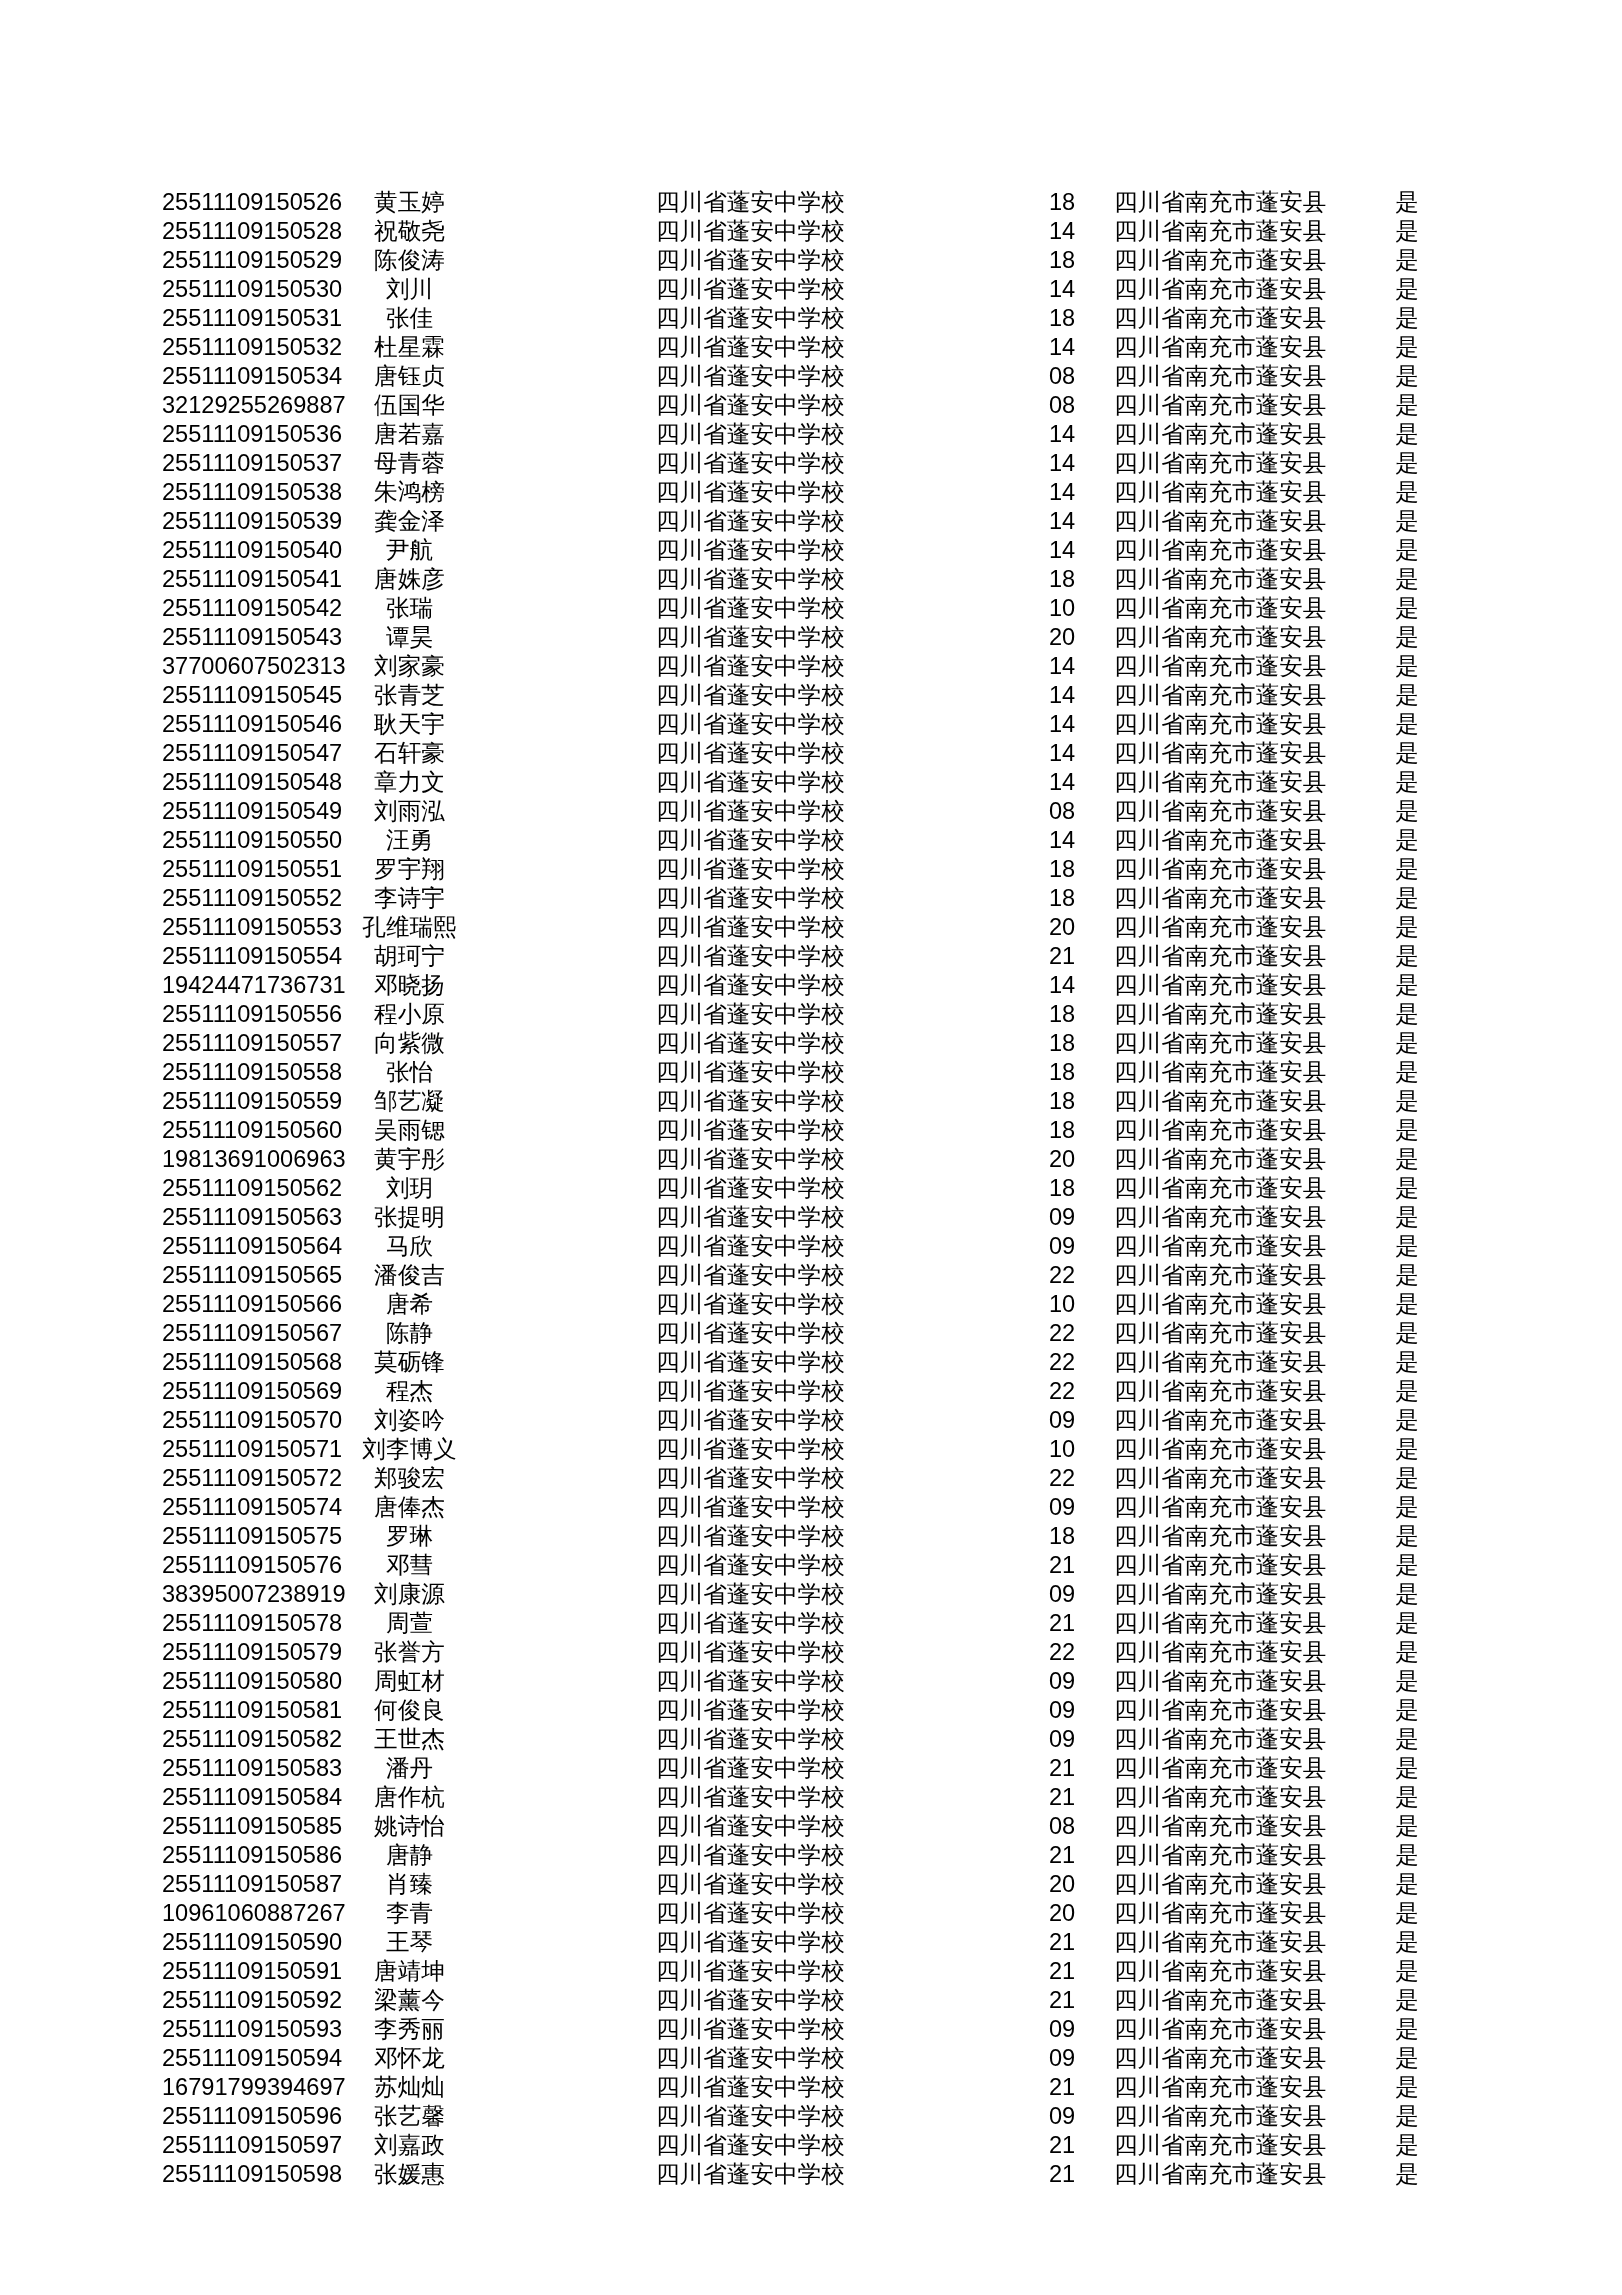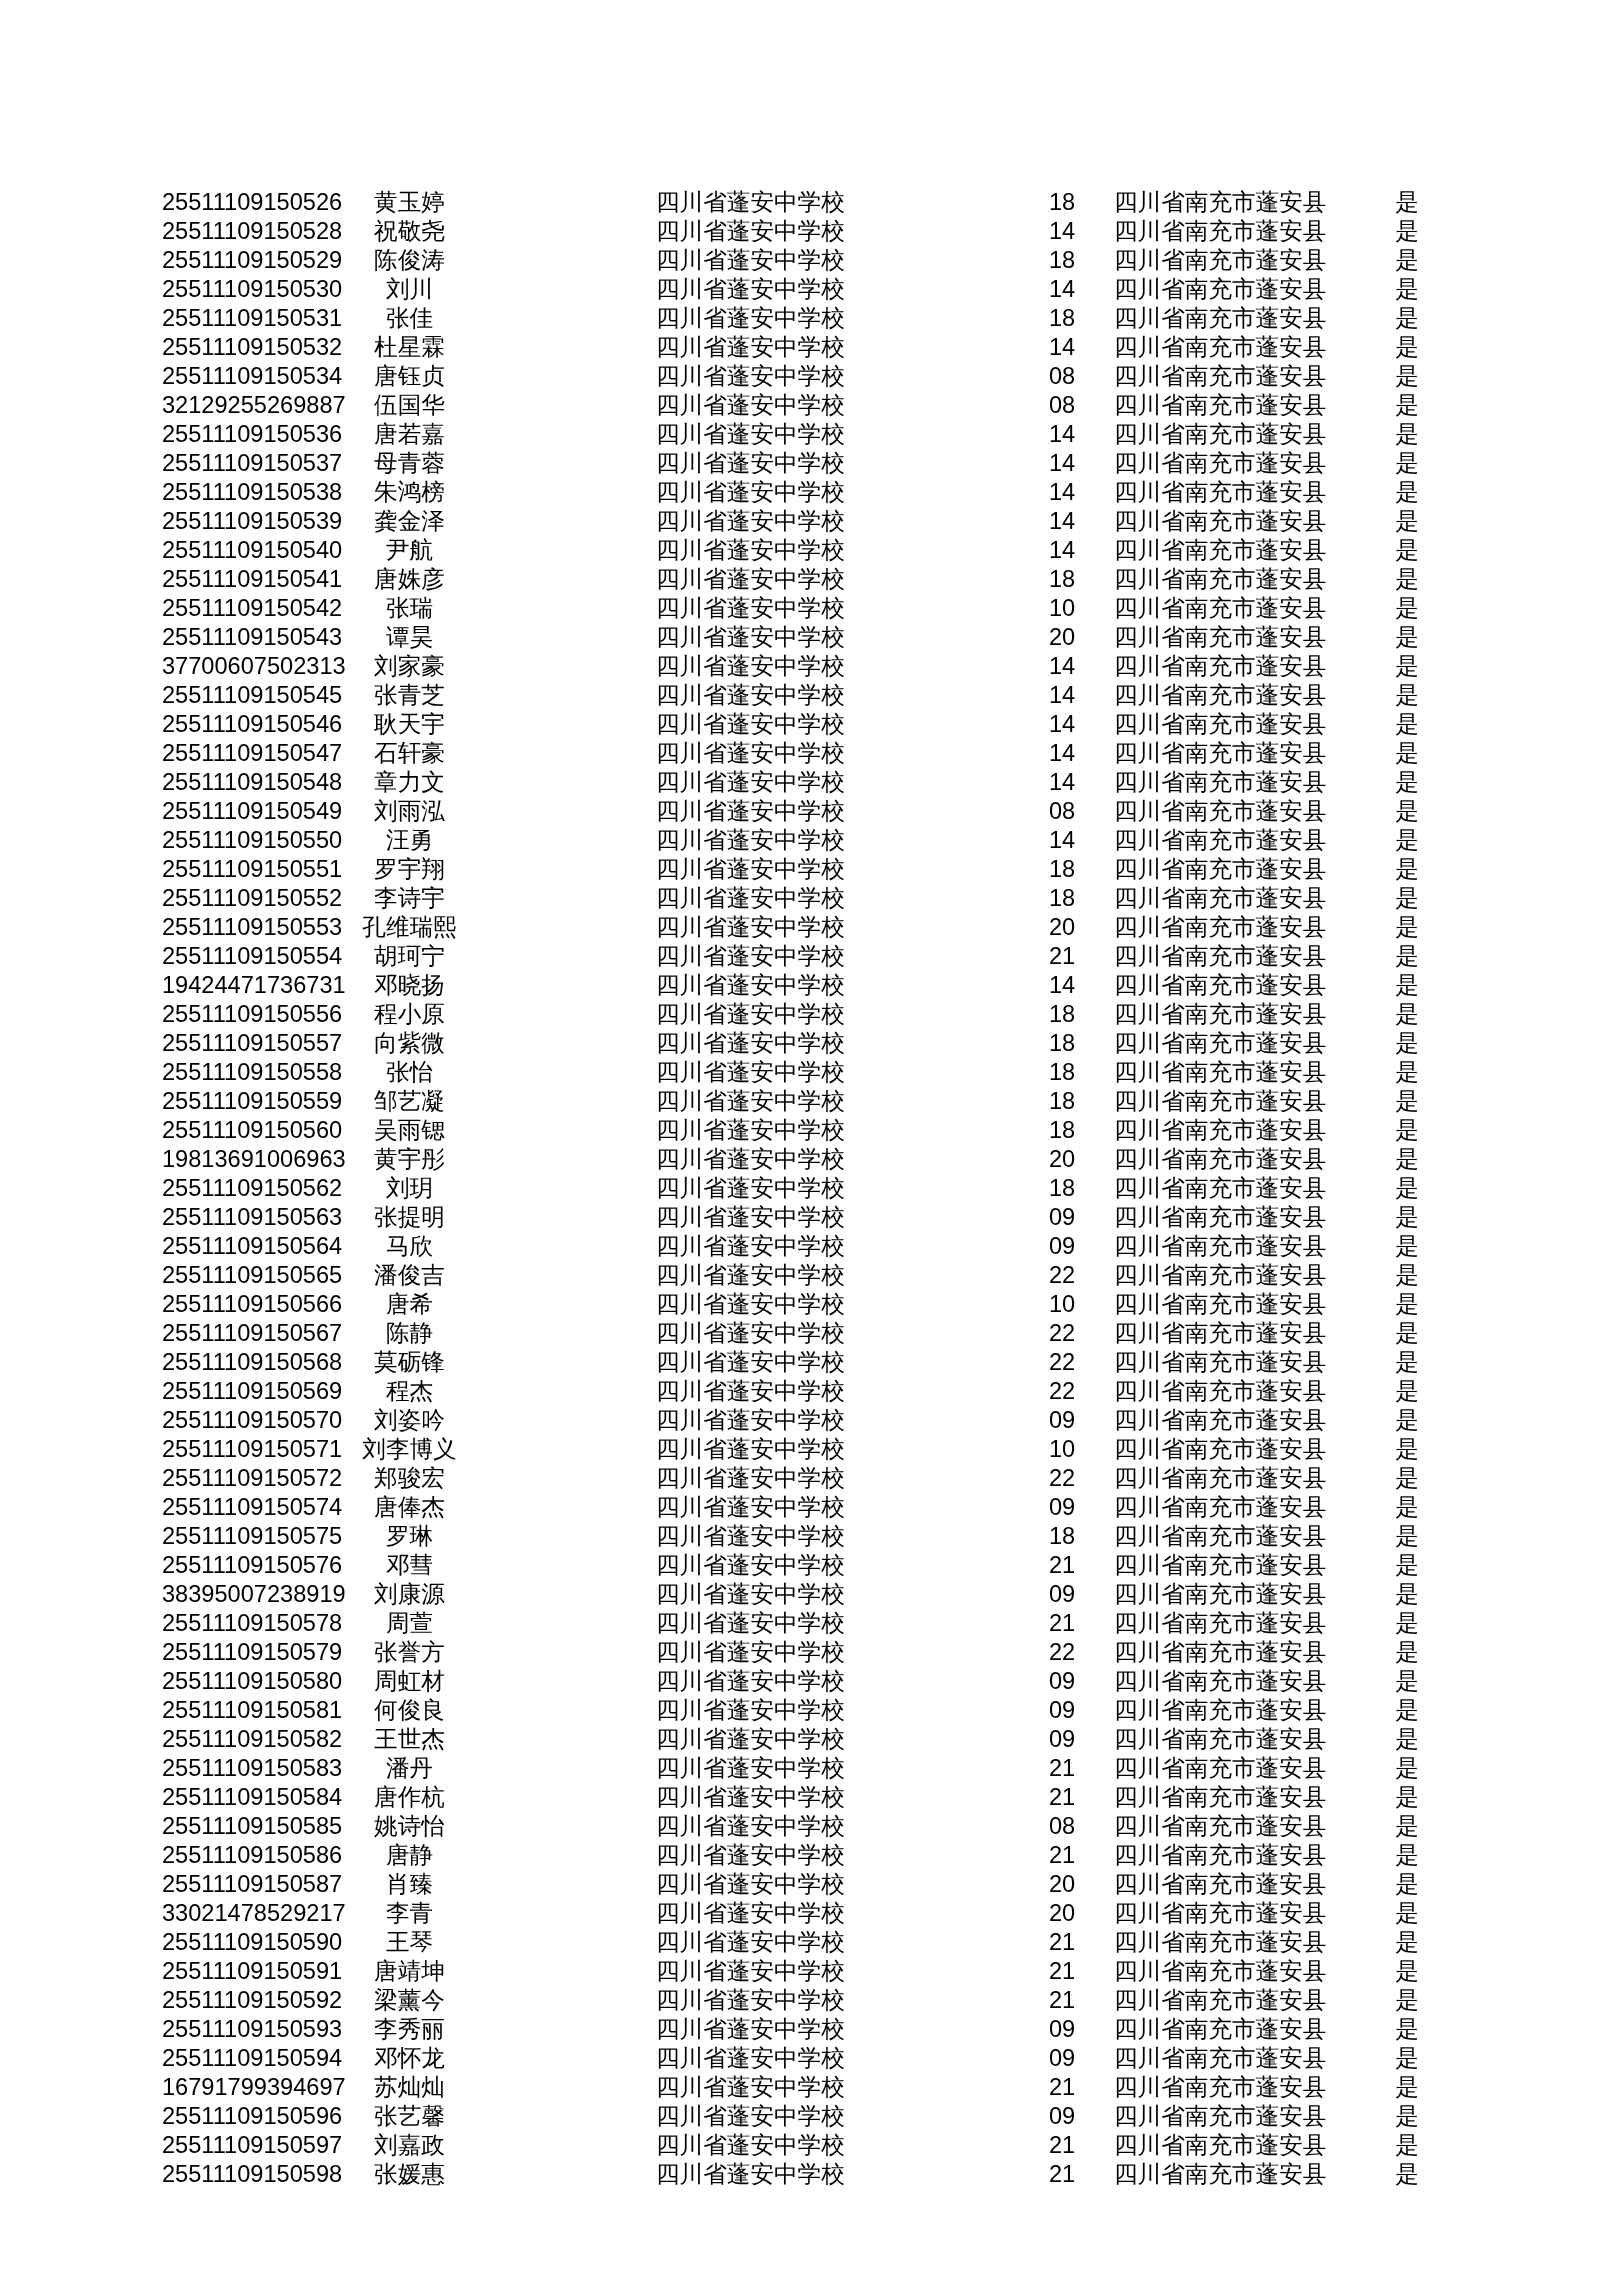--- a/index.html
+++ b/index.html
@@ -580,21 +580,21 @@
   <div class="trow">
     <span class="cell c-id">25511109150587</span>
     <span class="cell c-name">肖臻</span>
     <span class="cell c-school">四川省蓬安中学校</span>
     <span class="cell c-code">20</span>
     <span class="cell c-district">四川省南充市蓬安县</span>
     <span class="cell c-flag">是</span>
   </div>
 
   <div class="trow">
-    <span class="cell c-id">33021478529217</span>
+    <span class="cell c-id">10961060887267</span>
     <span class="cell c-name">李青</span>
     <span class="cell c-school">四川省蓬安中学校</span>
     <span class="cell c-code">20</span>
     <span class="cell c-district">四川省南充市蓬安县</span>
     <span class="cell c-flag">是</span>
   </div>
 
   <div class="trow">
     <span class="cell c-id">25511109150590</span>
     <span class="cell c-name">王琴</span>

